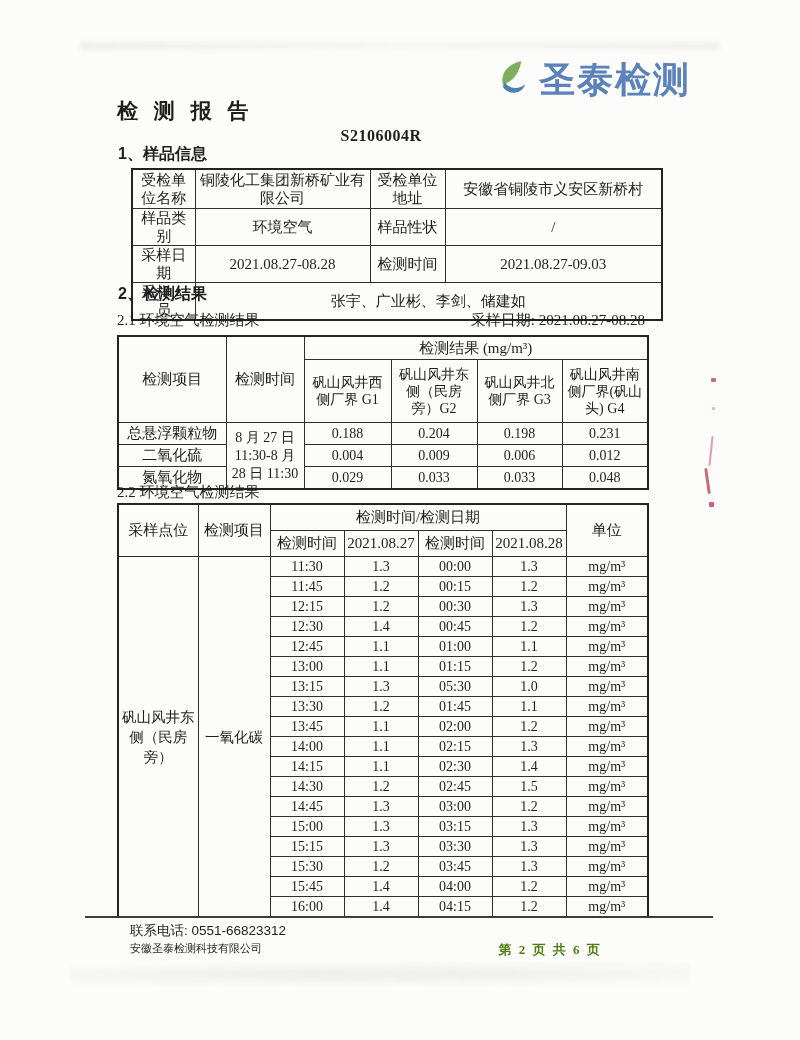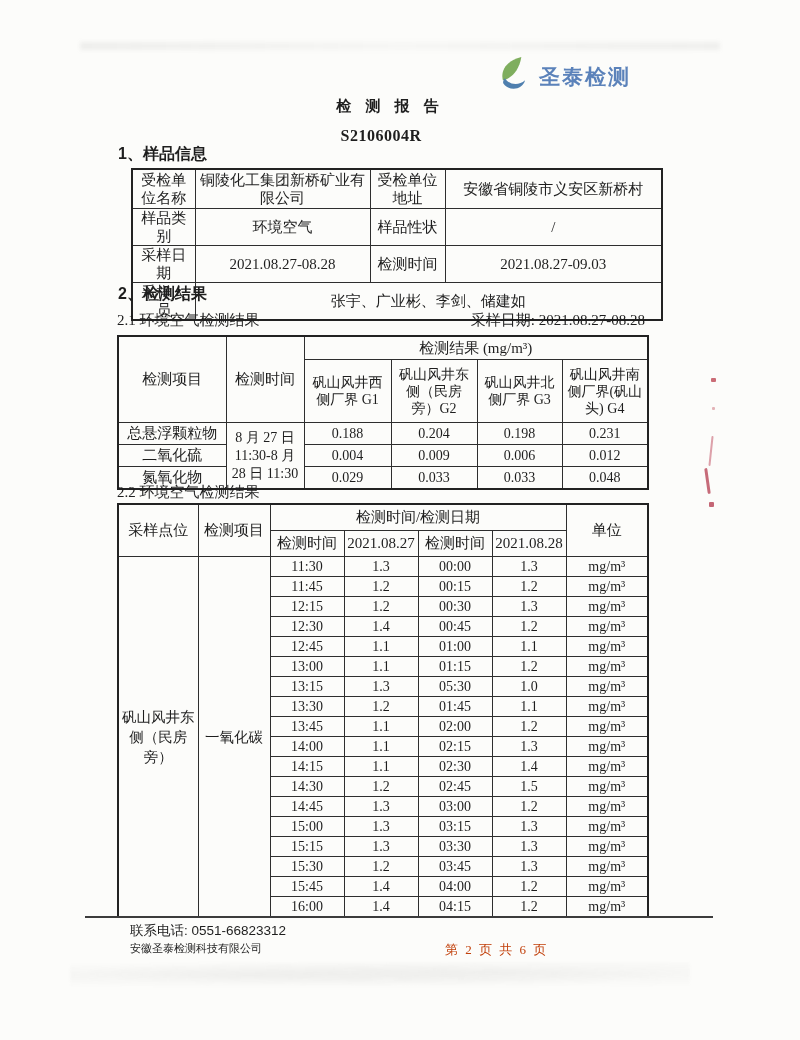--- a/index.html
+++ b/index.html
@@ -14,25 +14,25 @@
     filter:blur(2px);
   }
   .scan-smudge-bottom {
     position:absolute; left:70px; top:962px; width:620px; height:26px;
     background:radial-gradient(ellipse at 30% 50%, rgba(130,130,130,.08), rgba(0,0,0,0) 70%),
                radial-gradient(ellipse at 70% 40%, rgba(130,130,130,.07), rgba(0,0,0,0) 70%);
     filter:blur(1px);
   }
   
   .logo { position:absolute; top:56px; left:497px; display:flex; align-items:center; gap:6px; }
-  .logo-text { font-family:Liberation Sans, sans-serif; font-weight:bold; font-size:21px; letter-spacing:2px; }
+  .logo-text { font-family:Liberation Sans, sans-serif; font-weight:bold; font-size:36px; letter-spacing:2px; }
   
   .title {
-    position:absolute; top:97px; left:126px; width:528px; text-align:center;
-    font-family:"Liberation Sans", sans-serif; font-weight:bold; font-size:15px; letter-spacing:5px;
+    position:absolute; top:97px; left:117px; width:528px; text-align:left;
+    font-family:"Liberation Sans", sans-serif; font-weight:bold; font-size:21px; letter-spacing:5px;
   }
   .report-no {
     position:absolute; top:127px; left:117px; width:528px; text-align:center;
     font-weight:bold; font-size:16px; letter-spacing:.5px;
   }
   .h1 { position:absolute; left:118px; font-family:"Liberation Sans", sans-serif; font-weight:bold; font-size:16px; }
   .h1.s1 { top:144px; }
   .h1.s2 { top:284px; }
   .subline { position:absolute; left:117px; width:528px; font-size:15px; display:flex; justify-content:space-between;gap:40px; }
   .subline.s21 { top:311px; }
@@ -56,21 +56,21 @@
   .t21 .num, .t22 .num { font-size:14px; }
   .t22 { top:503px; }
   .t22 td { font-size:14px; }
   .t22 .hr td { height:25px; font-size:15px; }
   .t22 tbody td { height:19px; line-height:18px; font-size:13.5px; }
   .t22 .sitecell, .t22 .itemcell { font-size:14.5px; line-height:20px; }
   
   .footer-line { position:absolute; top:916px; left:85px; width:628px; border-top:2px solid #3c3c3c; }
   .footer-phone { position:absolute; top:922px; left:130px; font-size:13.5px; font-family:"Liberation Sans", sans-serif; }
   .footer-company { position:absolute; top:941px; left:130px; font-size:11px; font-family:"Liberation Sans", sans-serif; }
-  .footer-page { position:absolute; top:941px; left:445px; width:210px; text-align:left; font-size:13px; letter-spacing:2px; color:#c2410c; }
+  .footer-page { position:absolute; top:941px; left:445px; width:210px; text-align:center; font-size:13px; letter-spacing:2px; color:#4d7c0f;font-weight:bold; }
   
   .rm { position:absolute; }
   .rm1 { left:711px; top:378px; width:5px; height:4px; background:rgba(186,60,74,.75); border-radius:1px; }
   .rm2 { left:712px; top:407px; width:3px; height:3px; background:rgba(186,60,74,.38); border-radius:1px; }
   .rm3 { left:710px; top:436px; width:2px; height:30px; background:rgba(190,70,90,.5); transform:rotate(6deg); border-radius:2px; }
   .rm4 { left:706px; top:468px; width:3px; height:26px; background:rgba(175,45,65,.7); transform:rotate(-8deg); border-radius:2px; }
   .rm5 { left:709px; top:502px; width:5px; height:5px; background:rgba(175,45,65,.72); border-radius:1px; }
 </style>
 </head>
 <body>

